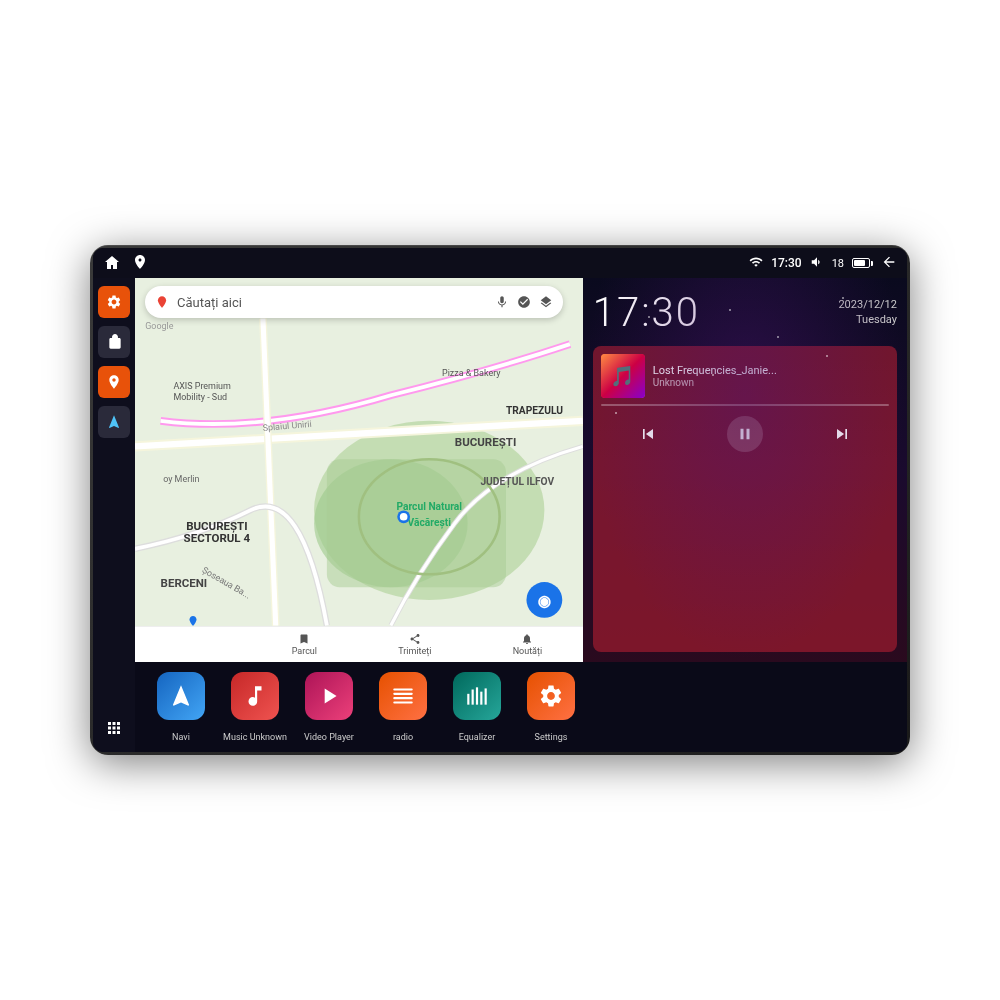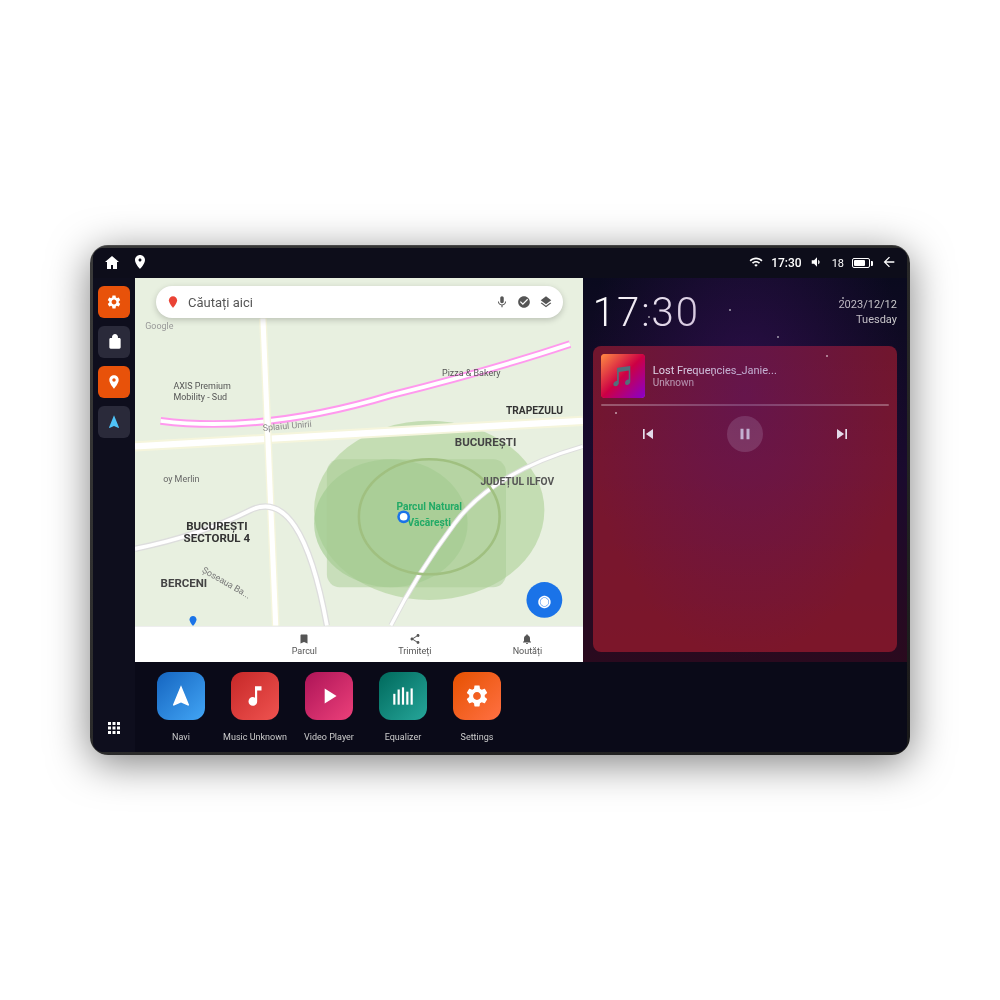--- a/index.html
+++ b/index.html
@@ -132,21 +132,21 @@
     .map-section {
       width: 58%;
       position: relative;
       background: #e8f0e0;
       overflow: hidden;
     }
 
     .map-search-bar {
       position: absolute;
       top: 8px;
-      left: 21px;
+      left: 10px;
       right: 20px;
       height: 32px;
       background: white;
       border-radius: 20px;
       display: flex;
       align-items: center;
       padding: 0 10px;
       gap: 8px;
       box-shadow: 0 2px 6px rgba(0,0,0,0.2);
       z-index: 5;
@@ -701,20 +701,31 @@
 
           <div class="app-item">
             <div class="app-icon pink-video">
               <svg width="26" height="26" viewBox="0 0 24 24" fill="white">
                   <path d="M8 5v14l11-7z"></path>
                 </svg>
             </div>
             <span class="app-label">Video Player</span>
           </div>
 
+          <div class="app-item">
+            <div class="app-icon orange-radio">
+              <svg width="26" height="26" viewBox="0 0 24 24" fill="white">
+                <rect x="3" y="5" width="18" height="2" rx="1"></rect>
+                <rect x="3" y="9" width="18" height="2" rx="1"></rect>
+                <rect x="3" y="13" width="18" height="2" rx="1"></rect>
+                <rect x="3" y="17" width="18" height="2" rx="1"></rect>
+              </svg>
+            </div>
+            <span class="app-label">radio</span>
+          </div>
 
 
           <div class="app-item">
             <div class="app-icon teal-eq">
               <svg width="26" height="26" viewBox="0 0 24 24" fill="white">
                 <rect x="3" y="10" width="2" height="10"></rect>
                 <rect x="7" y="6" width="2" height="14"></rect>
                 <rect x="11" y="4" width="2" height="16"></rect>
                 <rect x="15" y="8" width="2" height="12"></rect>
                 <rect x="19" y="5" width="2" height="15"></rect>

